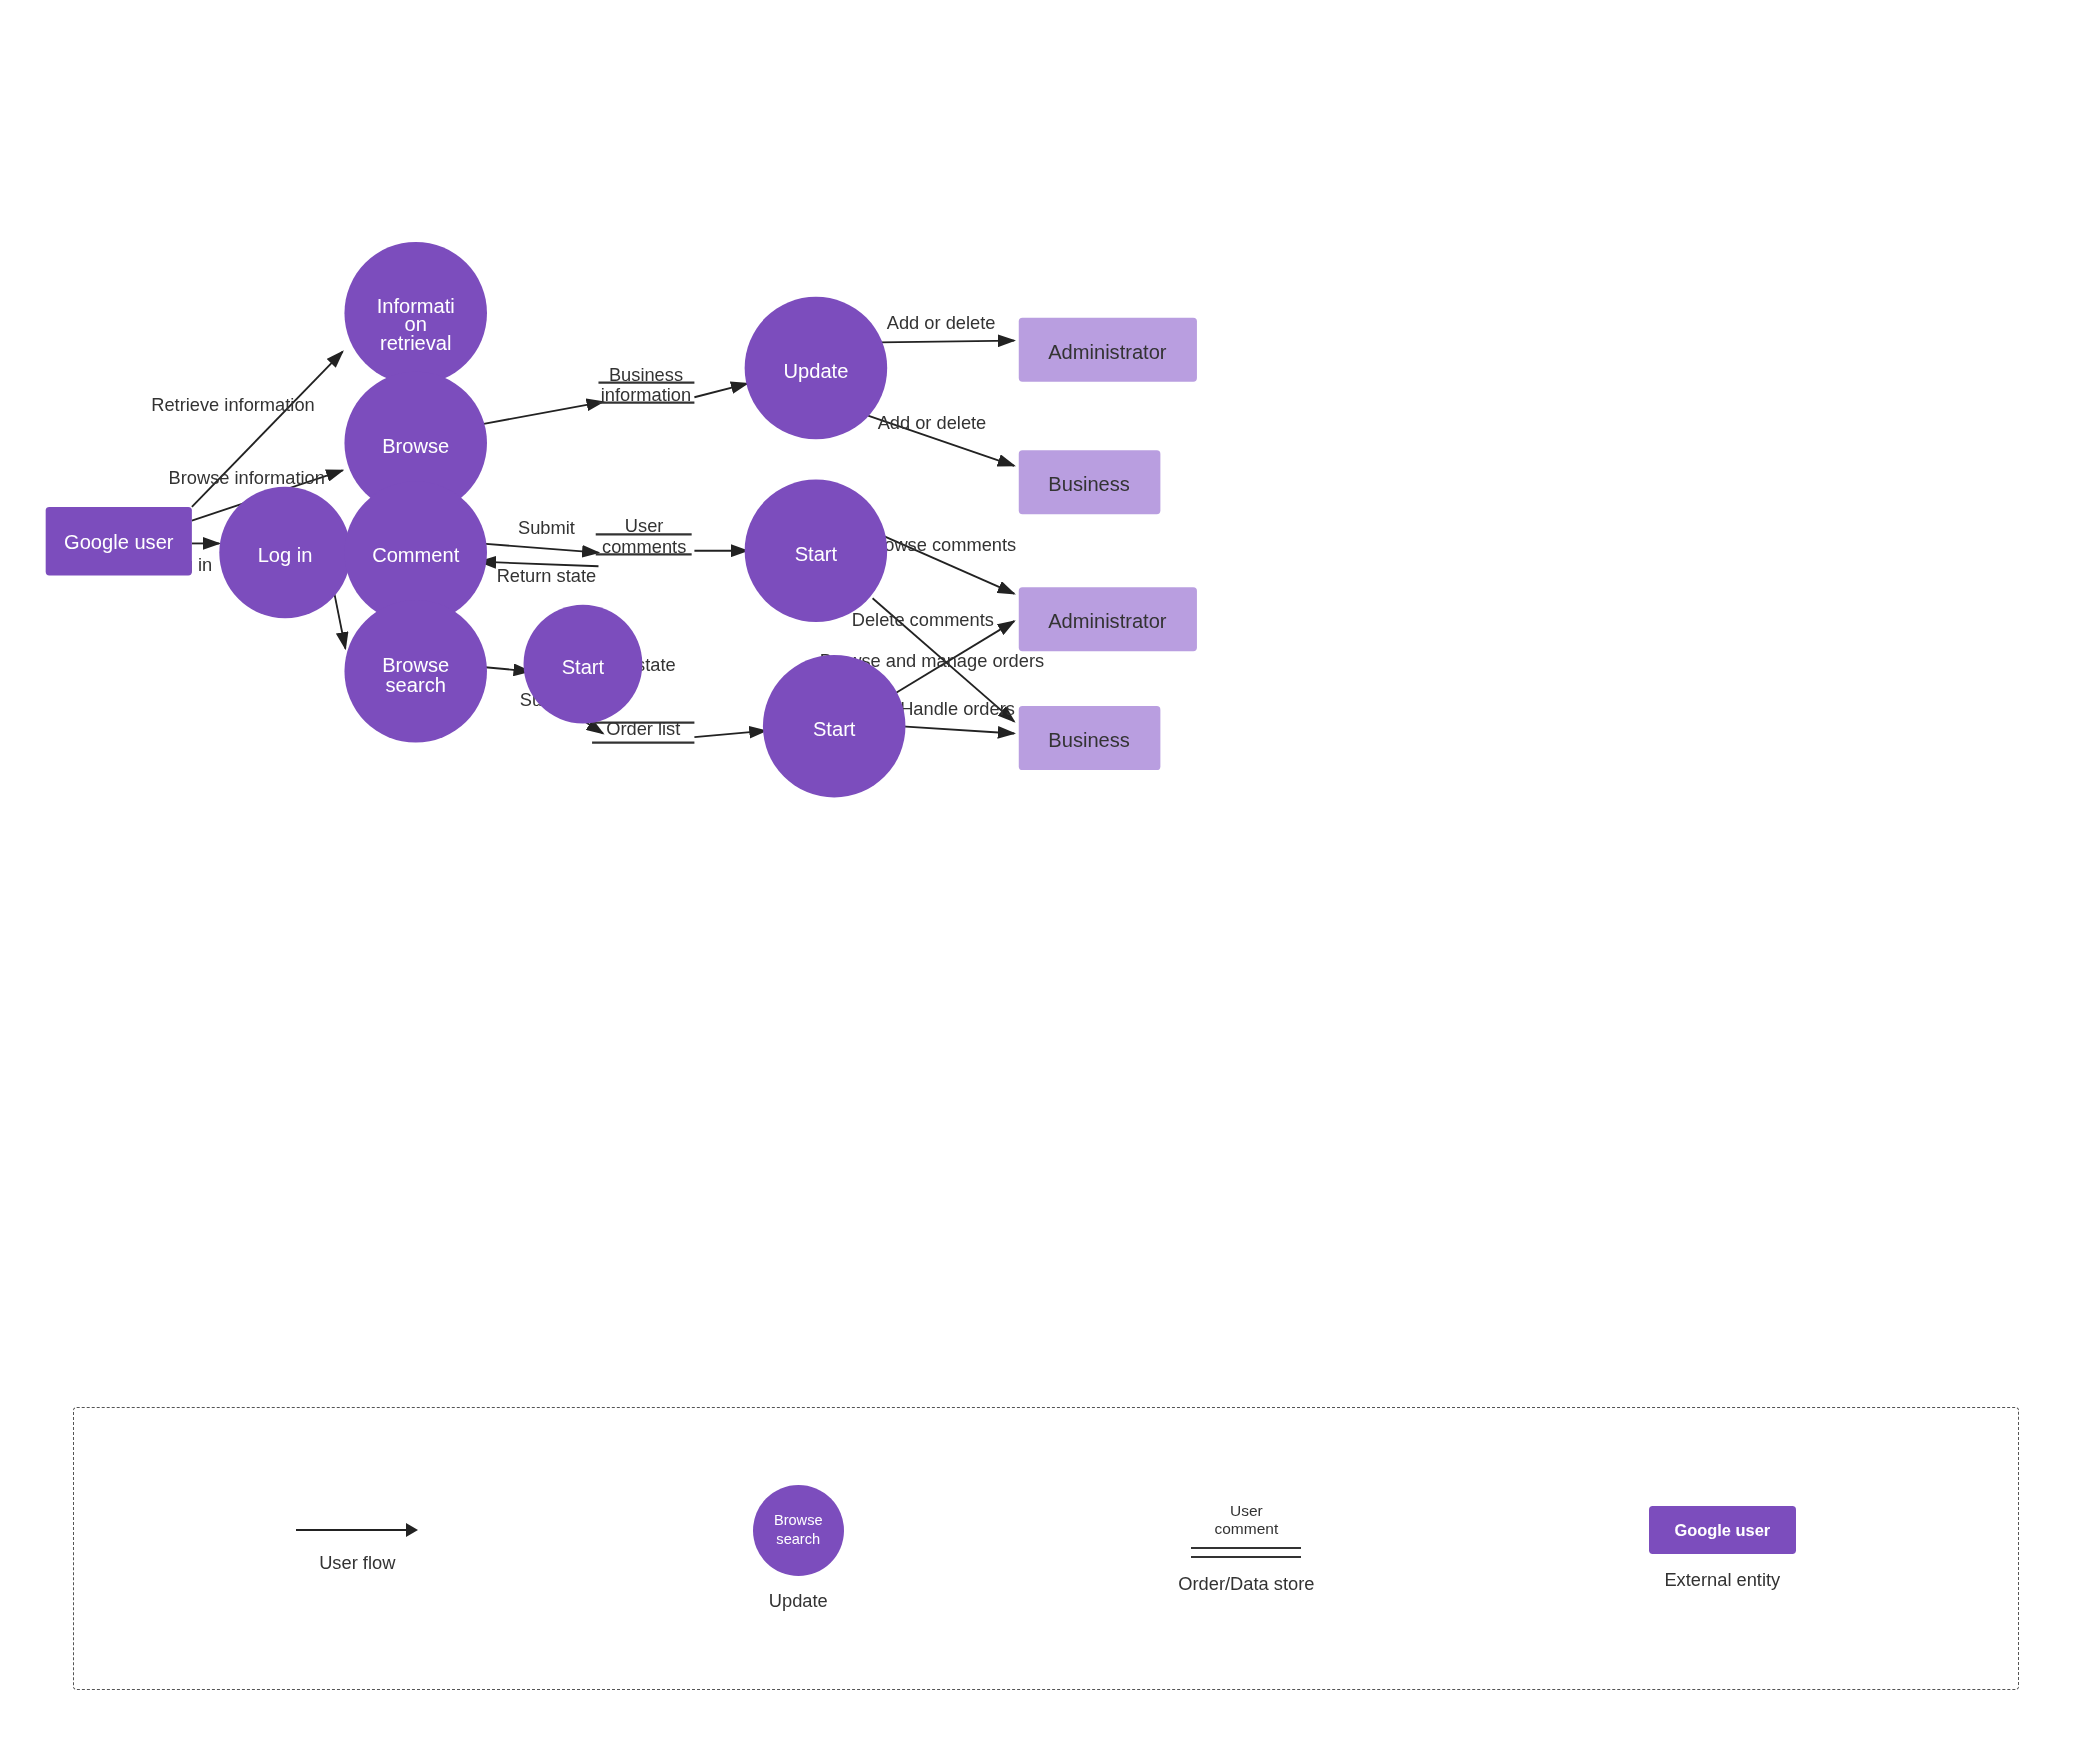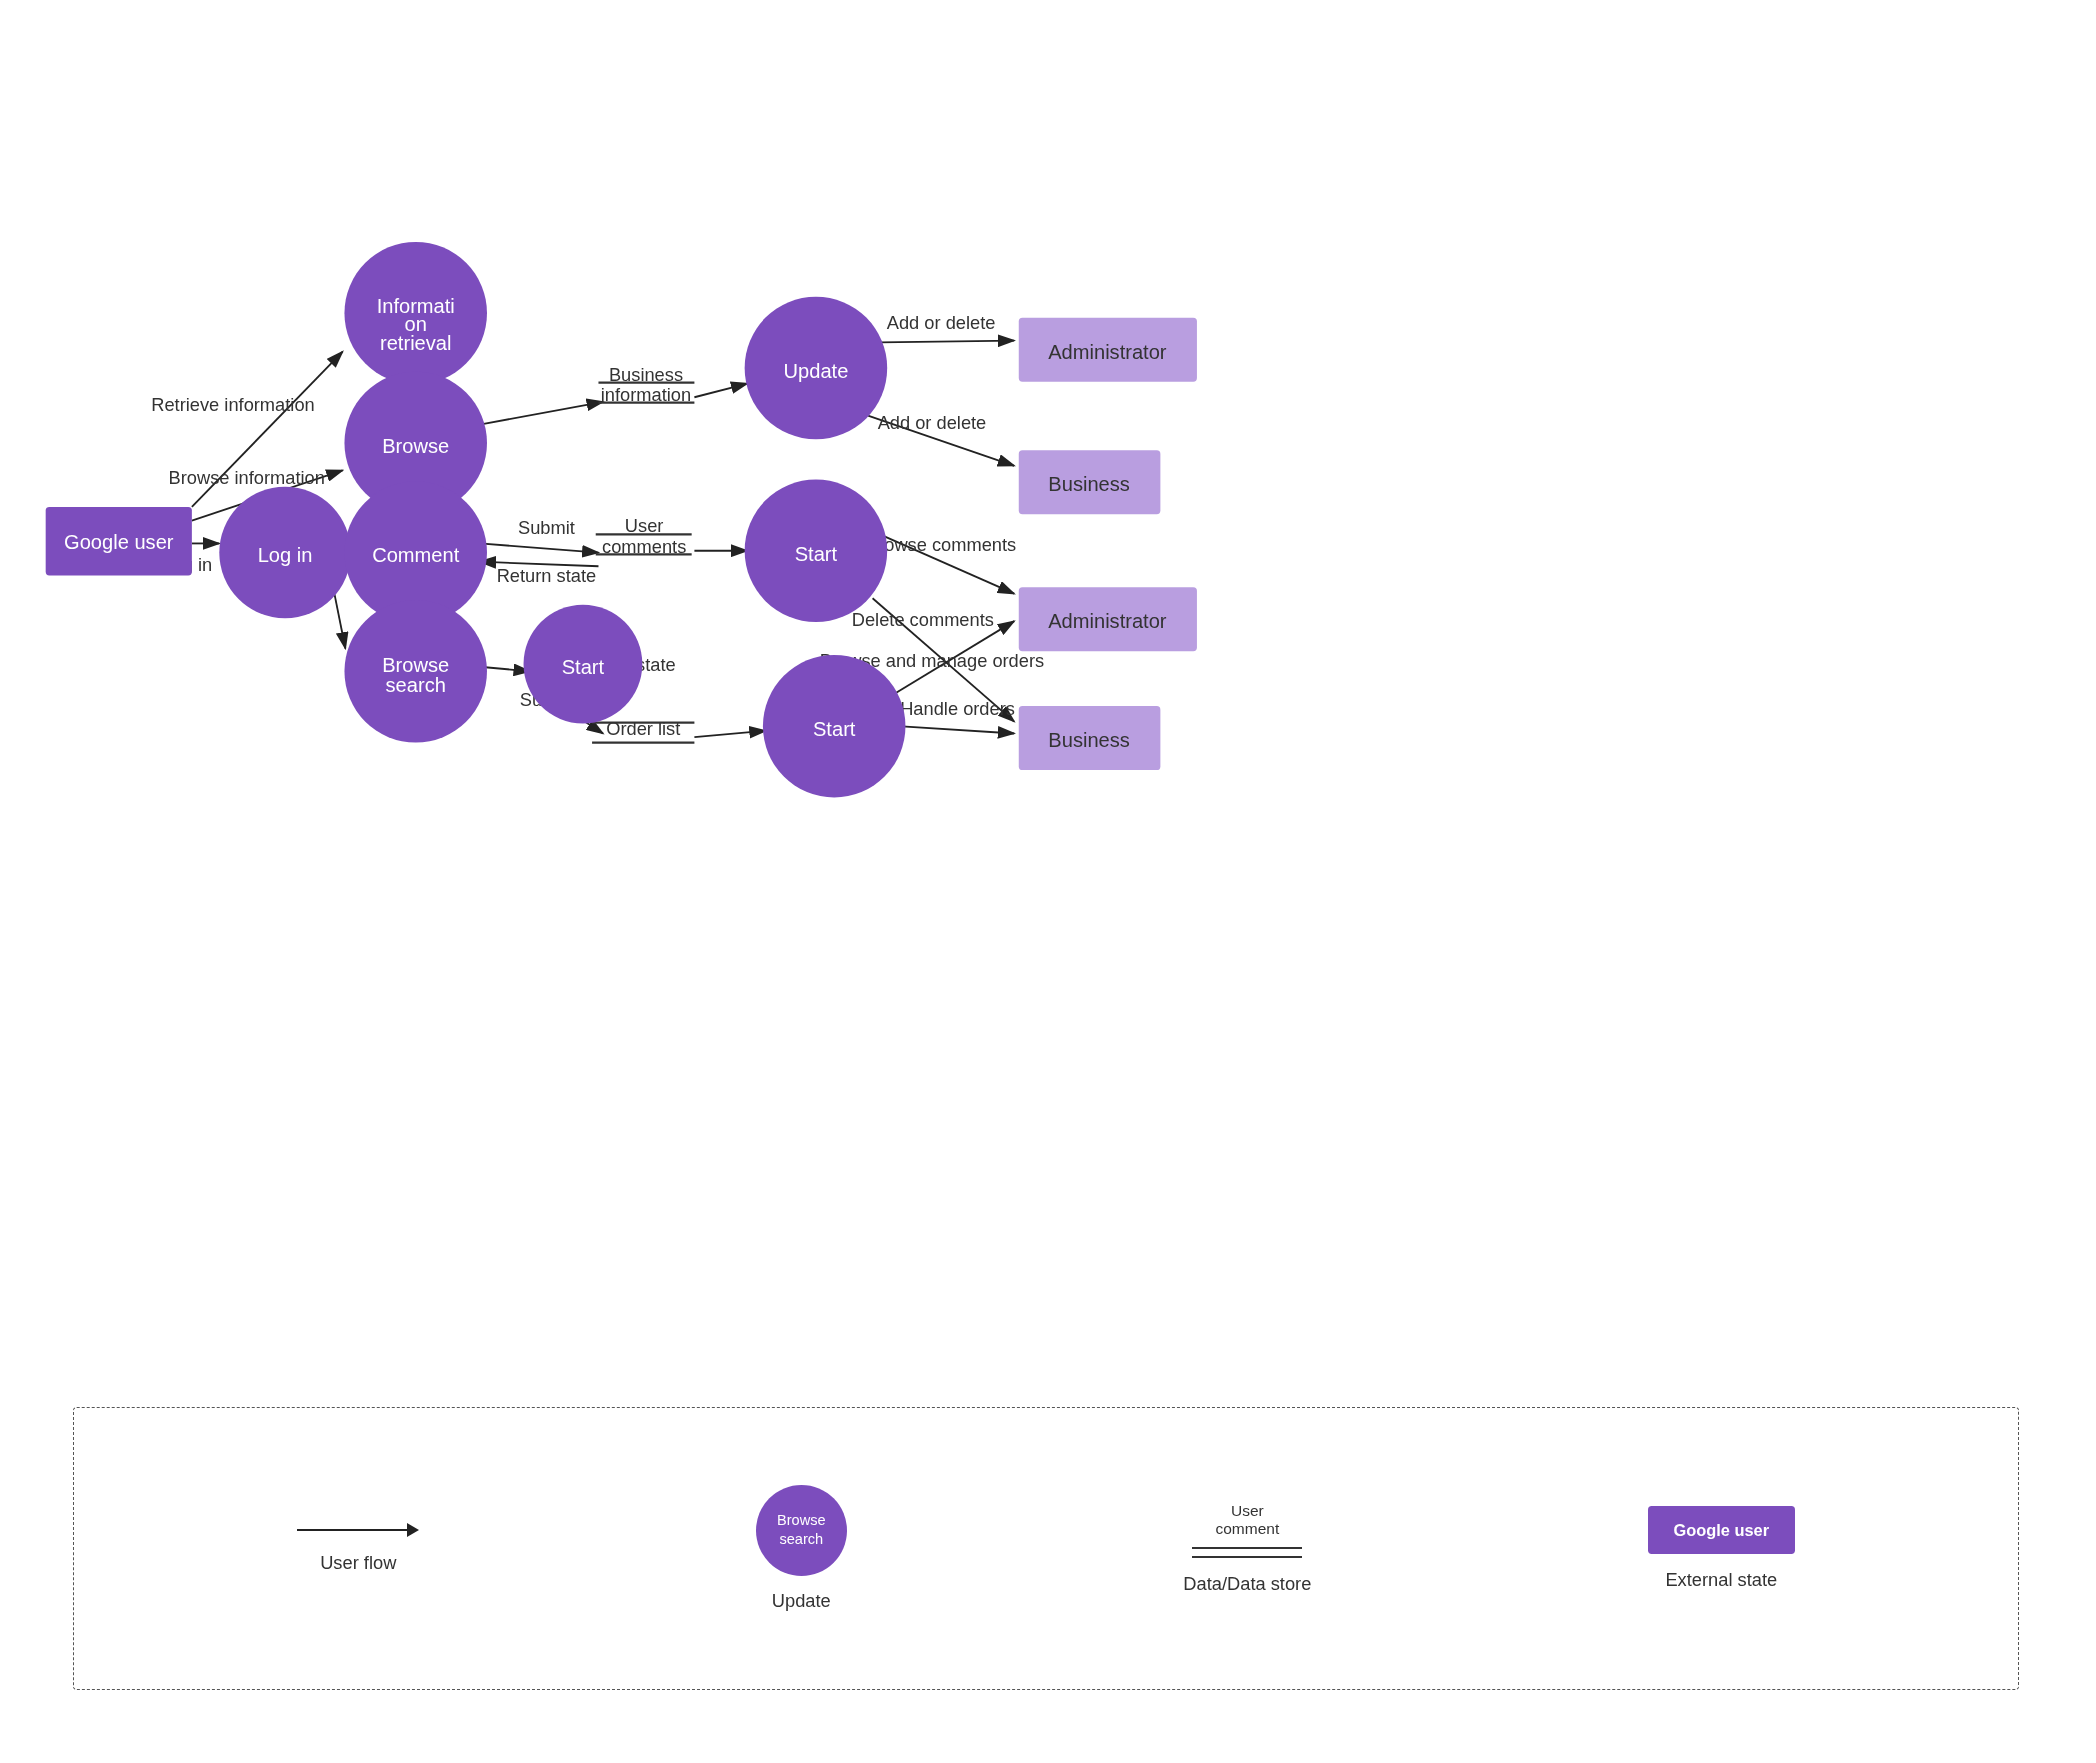--- a/index.html
+++ b/index.html
@@ -288,23 +288,23 @@
 
       <div class="legend-item">
         <div class="legend-datastore">
           <div class="legend-datastore-lines">
             <div style="text-align: center; font-size: 15.5px; color: rgb(51, 51, 51); margin-bottom: 1.8px; white-space: pre-line;">User
 comment</div>
             <div class="legend-datastore-line"></div>
             <div class="legend-datastore-line"></div>
           </div>
         </div>
-        <span class="legend-label">Data/Data store</span>
+        <span class="legend-label">Order/Data store</span>
       </div>
 
       <div class="legend-item">
         <div class="legend-rect">Google user</div>
-        <span class="legend-label">External state</span>
+        <span class="legend-label">External entity</span>
       </div>
     </div>
   </div>
 </div>
 
 
 </body></html>

